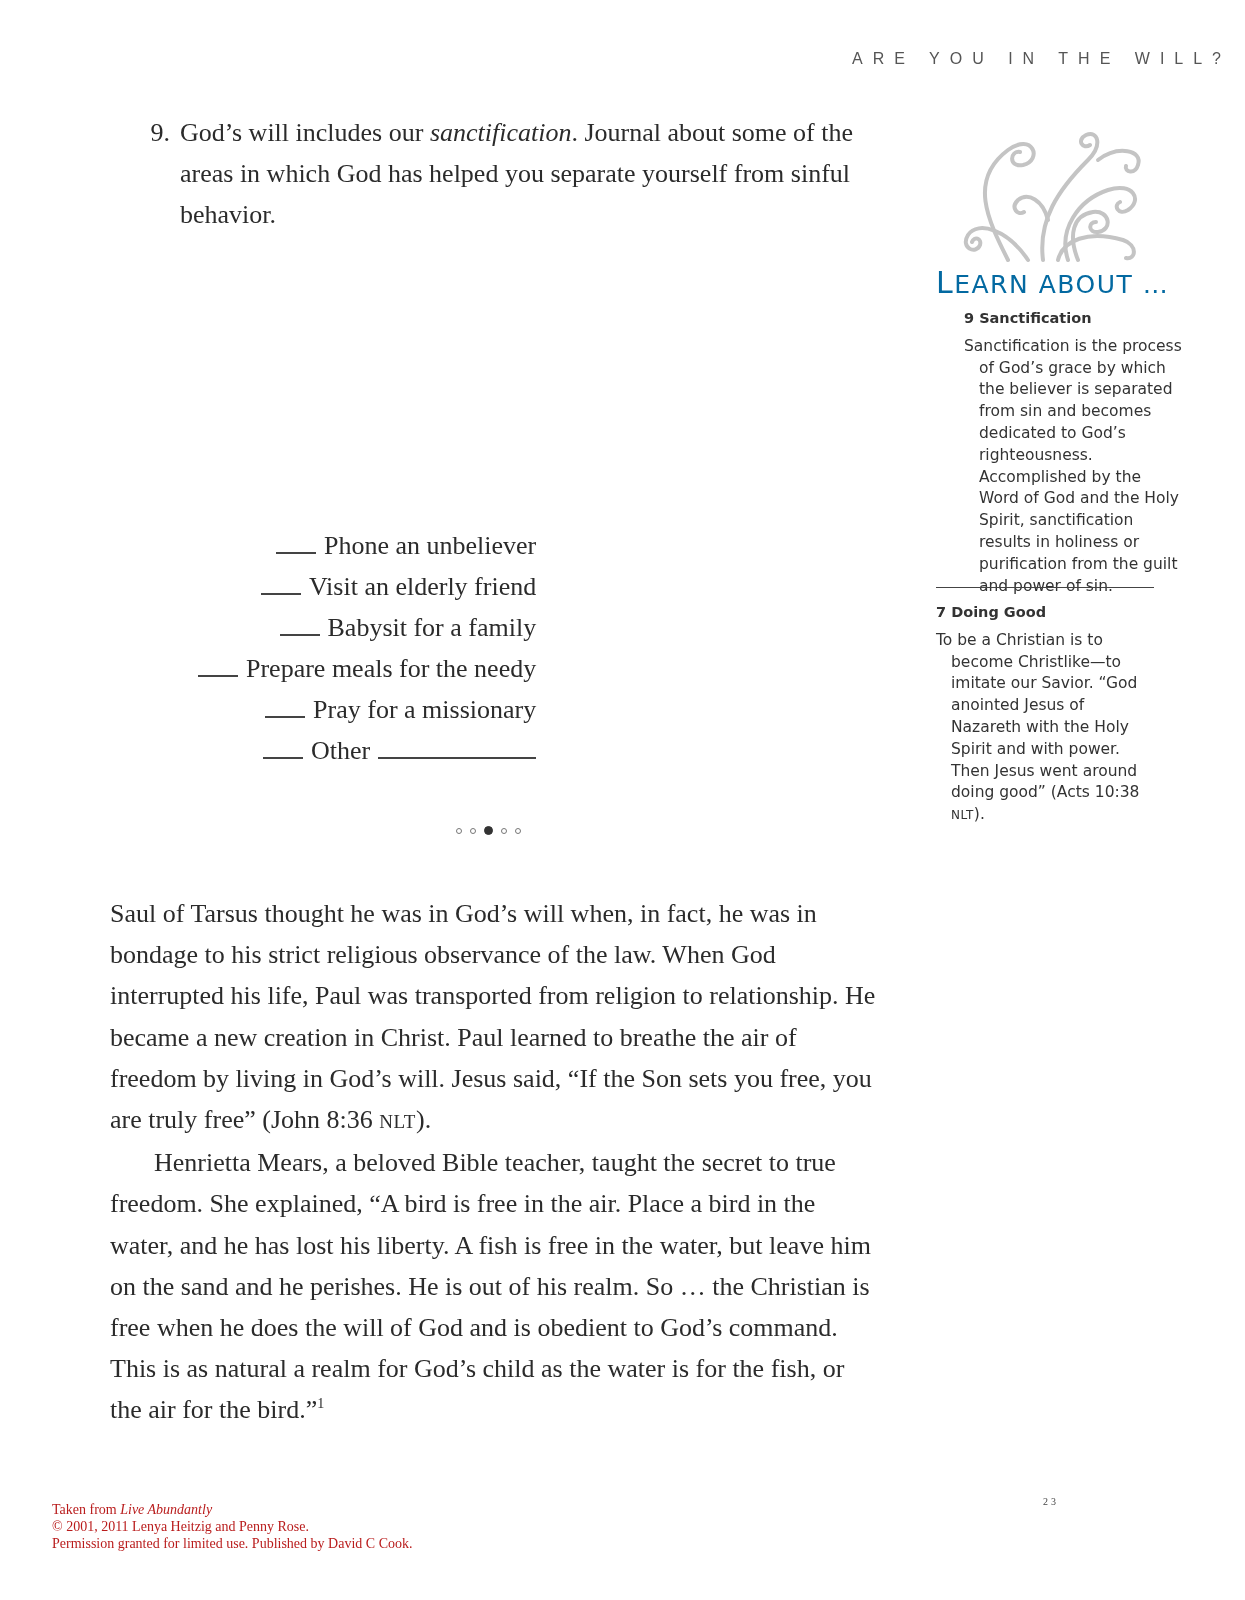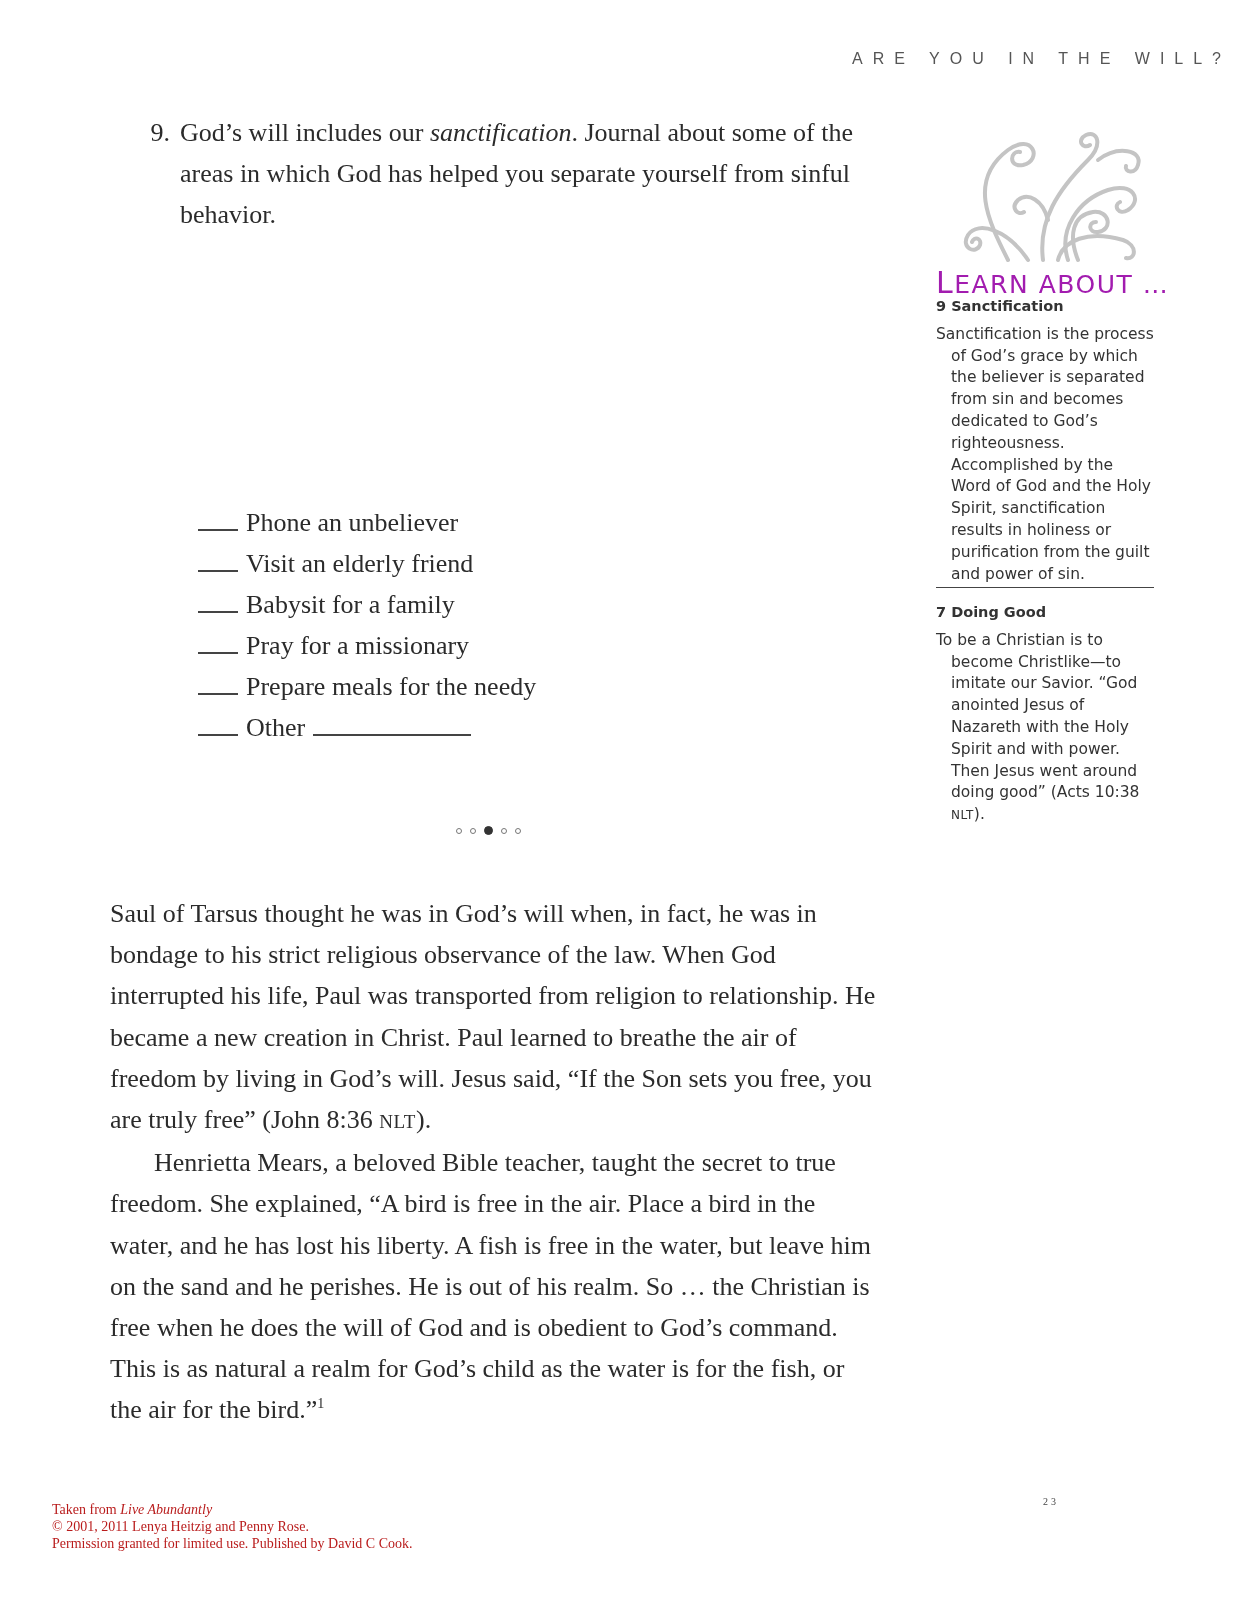--- a/index.html
+++ b/index.html
@@ -11,35 +11,35 @@
   .running-head {
     position: absolute; top: 50px; left: 852px;
     font-family: "Liberation Sans", "DejaVu Sans", sans-serif;
     font-size: 16px; letter-spacing: 10px; color: #555;
     text-transform: uppercase;
   }
   .main { position: absolute; left: 110px; top: 112px; width: 780px; }
   .q { position: relative; padding-left: 70px; font-size: 26px; line-height: 41px; margin-bottom: 41px; }
   .q .num { position: absolute; left: 0; width: 60px; text-align: right; }
   .q em { font-style: italic; }
-  .deeds { position: absolute; left: 198px; top: 502px; font-size: 26px; line-height: 41px; }
+  .deeds { position: absolute; left: 198px; top: 525px; font-size: 26px; line-height: 41px; text-align: right; }
   .deed { white-space: nowrap; }
   .blank { display: inline-block; width: 40px; border-bottom: 2px solid #444; margin-right: 8px; height: 22px; vertical-align: baseline; }
   .blank-long { display: inline-block; width: 158px; border-bottom: 2px solid #444; margin-left: 8px; height: 22px; }
   .ornament-dots { position: absolute; top: 826px; left: 456px; display: flex; gap: 8px; align-items: center; }
   .dot { width: 4px; height: 4px; border: 1px solid #777; border-radius: 50%; }
   .dot.filled { width: 7px; height: 7px; background: #333; border-color: #333; }
   .body-text { position: absolute; left: 110px; top: 893px; width: 770px; font-size: 26px; line-height: 41.2px; }
   .body-text p { margin: 0; }
   .body-text p.indent { text-indent: 44px; }
   .smallcaps { font-size: 19px; letter-spacing: 0.5px; }
   sup { font-size: 14px; vertical-align: 10px; line-height: 0; }
   .sidebar { position: absolute; left: 936px; top: 120px; width: 220px; font-family: "DejaVu Sans", "Liberation Sans", sans-serif; }
   .flourish { position: absolute; left: 12px; top: 0; width: 210px; height: 150px; }
-  .learn-title { position: absolute; top: 145px; left: 0; font-size: 25px; letter-spacing: 1.5px; color: #a21caf; font-family: "DejaVu Sans", sans-serif; white-space: nowrap; }
+  .learn-title { position: absolute; top: 145px; left: 0; font-size: 25px; letter-spacing: 1.5px; color: #0369a1; font-family: "DejaVu Sans", sans-serif; white-space: nowrap; }
   .learn-title .cap { font-size: 30px; }
   .entry { position: absolute; left: 0; width: 220px; font-size: 15.5px; line-height: 21.8px; color: #333; }
   .entry-head { font-weight: bold; font-size: 14.5px; margin-bottom: 6px; }
   .entry-body { padding-left: 15px; text-indent: -15px; }
   .rule { position: absolute; left: 0; top: 467px; width: 218px; border-top: 1.5px solid #444; }
   .footer { position: absolute; left: 52px; top: 1501px; font-size: 14px; line-height: 17px; color: #b91c1c; }
   .page-num { position: absolute; left: 1043px; top: 1496px; font-size: 10px; letter-spacing: 3px; color: #444; }
 </style>
 </head>
 <body>
@@ -50,22 +50,22 @@
   <div class="q">
     <span class="num">9.</span>
     <span>God’s will includes our </span><em>sanctification</em><span>. Journal about some of the areas in which God has helped you separate yourself from sinful behavior.</span>
   </div>
 </div>
 
 <div class="deeds">
   <div class="deed"><span class="blank"></span><span>Phone an unbeliever</span></div>
   <div class="deed"><span class="blank"></span><span>Visit an elderly friend</span></div>
   <div class="deed"><span class="blank"></span><span>Babysit for a family</span></div>
+  <div class="deed"><span class="blank"></span><span>Prepare meals for the needy</span></div>
   <div class="deed"><span class="blank"></span><span>Pray for a missionary</span></div>
-  <div class="deed"><span class="blank"></span><span>Prepare meals for the needy</span></div>
   <div class="deed"><span class="blank"></span><span>Other</span><span class="blank-long"></span></div>
 </div>
 
 <div class="ornament-dots">
   <span class="dot"></span>
   <span class="dot"></span>
   <span class="dot filled"></span>
   <span class="dot"></span>
   <span class="dot"></span>
 </div>
@@ -80,21 +80,21 @@
     <path d="M60 140 C 40 100, 20 60, 60 30 C 85 12, 95 40, 75 45 C 60 48, 62 30, 72 32"></path>
     <path d="M95 140 C 90 100, 110 70, 140 40 C 155 25, 150 10, 138 15 C 128 20, 135 30, 142 25"></path>
     <path d="M120 140 C 110 110, 130 80, 160 70 C 185 62, 195 80, 180 90 C 170 96, 165 85, 172 82"></path>
     <path d="M80 140 C 60 110, 30 100, 20 115 C 12 128, 28 135, 32 125 C 34 118, 26 116, 24 122"></path>
     <path d="M130 140 C 120 115, 125 95, 145 92 C 162 90, 165 110, 150 112 C 140 113, 140 102, 148 102"></path>
     <path d="M100 100 C 95 80, 80 72, 70 80 C 62 88, 70 96, 76 92"></path>
     <path d="M150 40 C 170 25, 195 30, 190 45 C 187 55, 176 52, 178 46"></path>
     <path d="M110 140 C 115 120, 140 110, 175 120 C 190 125, 188 140, 178 138"></path>
   </svg>
   <div class="learn-title"><span class="cap">L</span><span>EARN ABOUT …</span></div>
-  <div class="entry" style="top:176px;">
+  <div class="entry" style="top:188px;margin-left:28px;">
     <div class="entry-head">9 Sanctification</div>
     <div class="entry-body">Sanctification is the process of God’s grace by which the believer is separated from sin and becomes dedicated to God’s righteousness. Accomplished by the Word of God and the Holy Spirit, sanctification results in holiness or purification from the guilt and power of sin.</div>
   </div>
   <div class="rule"></div>
   <div class="entry" style="top:482px;">
     <div class="entry-head">7 Doing Good</div>
     <div class="entry-body"><span>To be a Christian is to become Christlike—to imitate our Savior. “God anointed Jesus of Nazareth with the Holy Spirit and with power. Then Jesus went around doing good” (Acts 10:38 </span><span class="smallcaps" style="font-size:12px">NLT</span><span>).</span></div>
   </div>
 </div>
 

